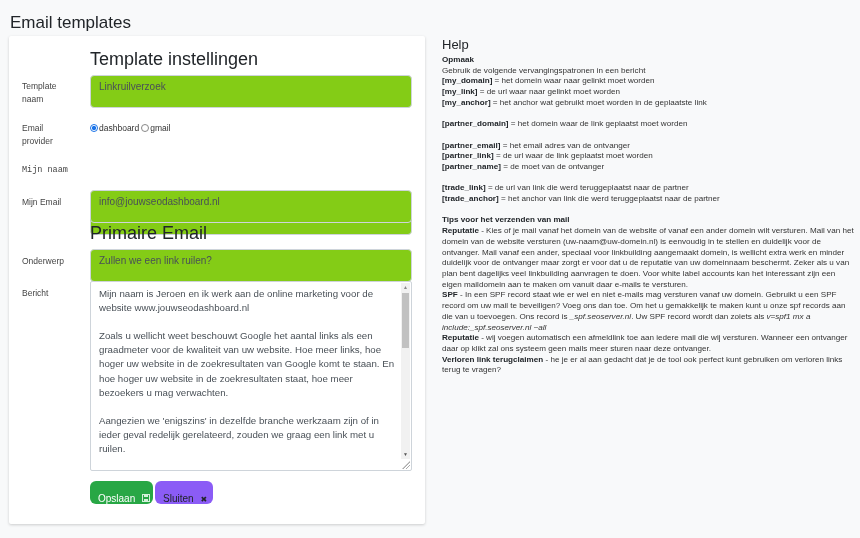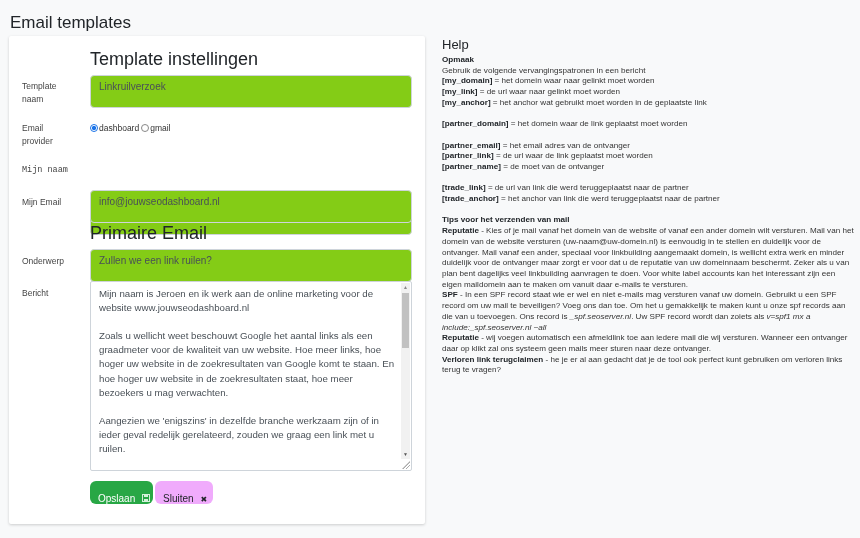--- a/index.html
+++ b/index.html
@@ -73,21 +73,21 @@
   .resize-handle {
     position: absolute; right: 1px; bottom: 1px; width: 9px; height: 9px;
     background: linear-gradient(135deg, transparent 55%, #aaa 56%, #aaa 62%, transparent 63%, transparent 75%, #aaa 76%, #aaa 82%, transparent 83%);
   }
   .btn {
     position: absolute; top: 481px; height: 23px;
     border-radius: 6px; font-size: 10px;
     display: flex; align-items: flex-end; padding: 0 8px;
   }
   .btn-save { left: 90px; width: 63px; background: #28a745; color: #fff; }
-  .btn-close { left: 155px; width: 58px; background: #f0abfc; color: #212529; }
+  .btn-close { left: 155px; width: 58px; background: #8b5cf6; color: #212529; }
   .btn .icon { margin-left: 7px; font-size: 8px; }
   .help {
     position: absolute; left: 442px; top: 38px; width: 412px;
     font-size: 8.1px; line-height: 10.7px; color: #333;
   }
   .help-title { font-size: 13px; color: #212529; margin-bottom: 3px; line-height: 14px; }
   .help b { color: #212529; }
   .help .spacer { height: 10.7px; }
   .help i { font-style: italic; }
 </style>

